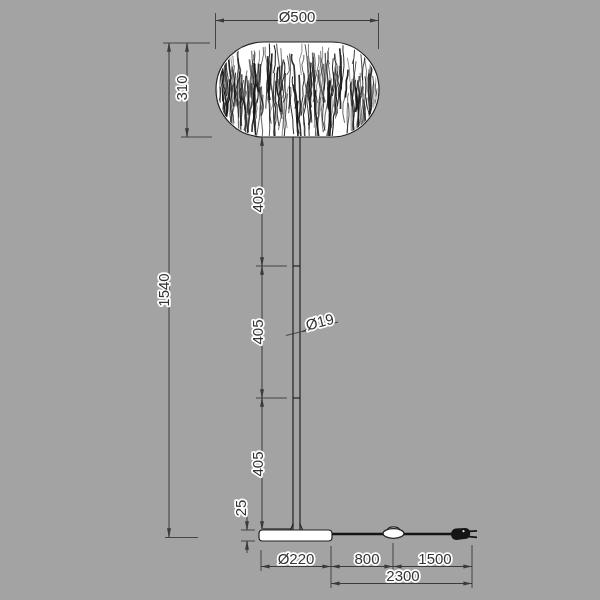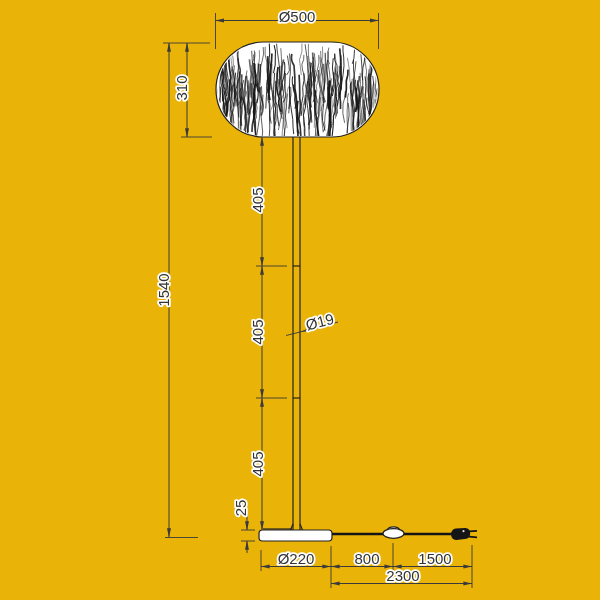--- a/index.html
+++ b/index.html
@@ -1,16 +1,16 @@
 <!DOCTYPE html>
 <html><head>
 <meta charset="utf-8">
 <style>
   html,body{margin:0;padding:0;background:#fff;}
-  .stage{width:600px;height:600px;background:#eab308;position:relative;overflow:hidden;
+  .stage{width:600px;height:600px;background:#a3a3a3;position:relative;overflow:hidden;
          font-family:"Liberation Sans", sans-serif;}
   svg{display:block;}
   .dim-line{stroke:#3a3a3a;stroke-width:1;fill:none;}
   .ext-line{stroke:#3a3a3a;stroke-width:0.9;fill:none;}
   .obj-line{stroke:#222;stroke-width:1.2;fill:none;}
   .obj-fill{stroke:#222;stroke-width:1.2;fill:#fff;}
   .dim-label{font-size:15px;fill:#333;text-anchor:middle;
              paint-order:stroke;stroke:#fff;stroke-width:3.5px;stroke-linejoin:round;}
 </style>
 </head>

